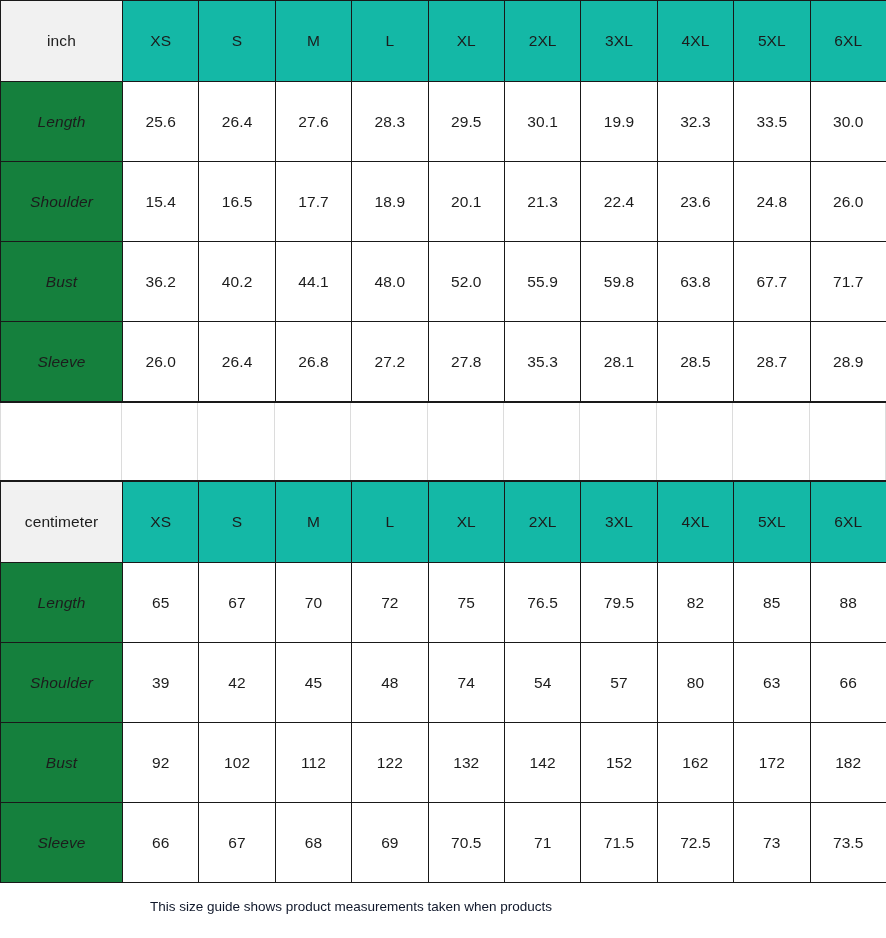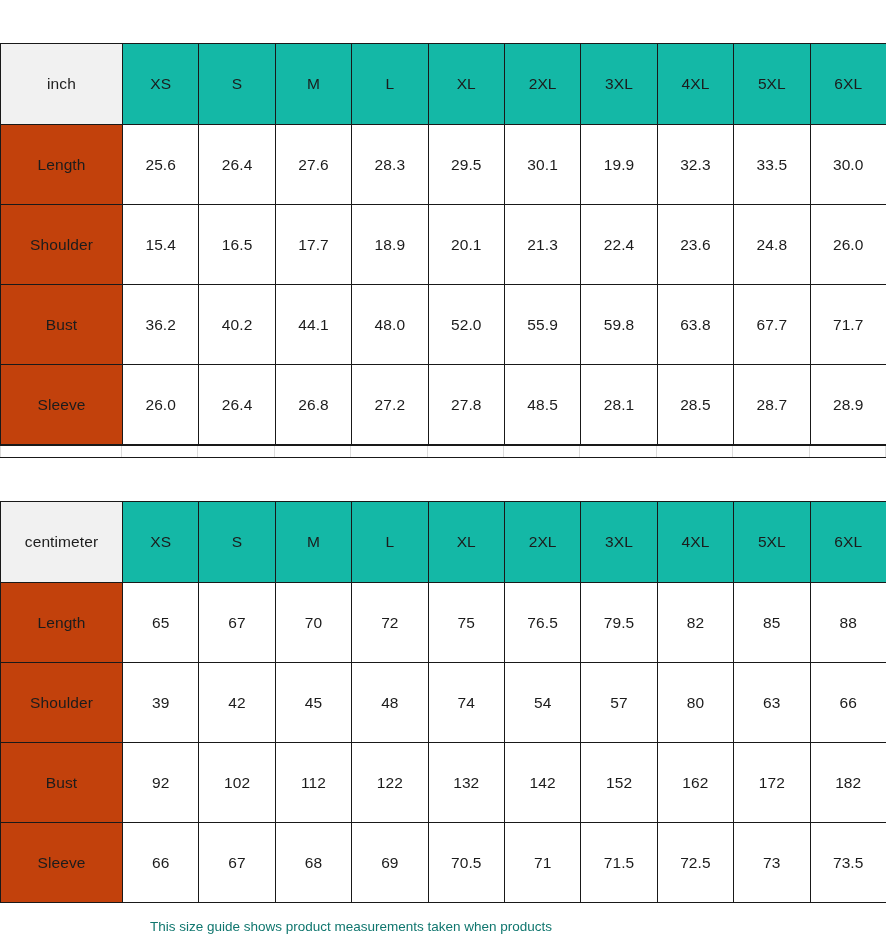--- a/index.html
+++ b/index.html
@@ -15,42 +15,42 @@
     width: 886px;
     height: 938px;
     position: relative;
     display: flex;
     flex-direction: column;
   }
   table.size-table {
     width: 886px;
     border-collapse: collapse;
     table-layout: fixed;
-    margin-top: 43px;
   }
   table.size-table col.label-col { width: 122px; }
   table.size-table col.size-col  { width: 76.4px; }
 
   table.size-table td,
   table.size-table th {
     border: 1px solid #191919;
     height: 80px;
     text-align: center;
     vertical-align: middle;
     font-weight: 400;
     font-size: 15.5px;
     letter-spacing: 0.1px;
     background: #ffffff;
   }
   table.size-table thead th {
     background: #14b8a6;
     height: 81px;
   }
   table.size-table tbody td.row-label {
-    background: #c2410c;
+    background: #15803d;
+    font-style: italic;
   }
   table.size-table thead th.unit-head {
     background: #f1f1f1;
   }
 
   
   .spacer-band {
     width: 886px;
     height: 79px;
     display: flex;
@@ -66,21 +66,21 @@
   .spacer-band .spacer-cell.first { width: 122px; border-left: 1px solid #dcdcdc; }
   .spacer-band .spacer-cell.rest  { width: 76.4px; }
   .spacer-band .spacer-cell.last  { border-right: 1px solid #dcdcdc; }
 
   .footnote {
     width: 702px;
     padding-top: 14px;
     text-align: center;
     font-size: 13.5px;
     line-height: 1.55;
-    color: #0f766e;
+    color: #0f172a;
   }
   .footnote .line { display: block; }
 </style>
 </head>
 <body>
 
 <div class="page">
 
   <table class="size-table">
     <colgroup>
@@ -151,21 +151,21 @@
         <td>67.7</td>
         <td>71.7</td>
       </tr>
       <tr>
         <td class="row-label">Sleeve</td>
         <td>26.0</td>
         <td>26.4</td>
         <td>26.8</td>
         <td>27.2</td>
         <td>27.8</td>
-        <td>48.5</td>
+        <td>35.3</td>
         <td>28.1</td>
         <td>28.5</td>
         <td>28.7</td>
         <td>28.9</td>
       </tr>
     </tbody>
   </table>
 
   <div class="spacer-band">
     <div class="spacer-cell first"></div>

